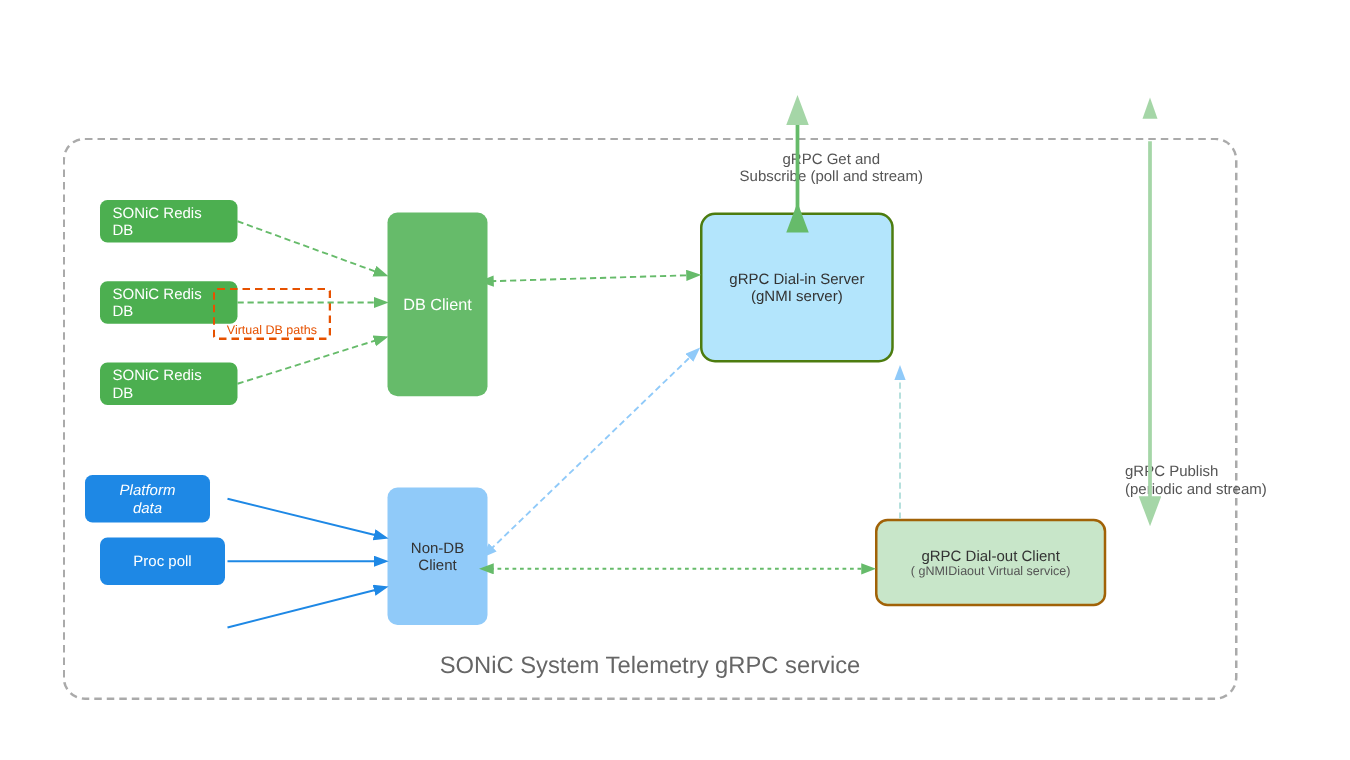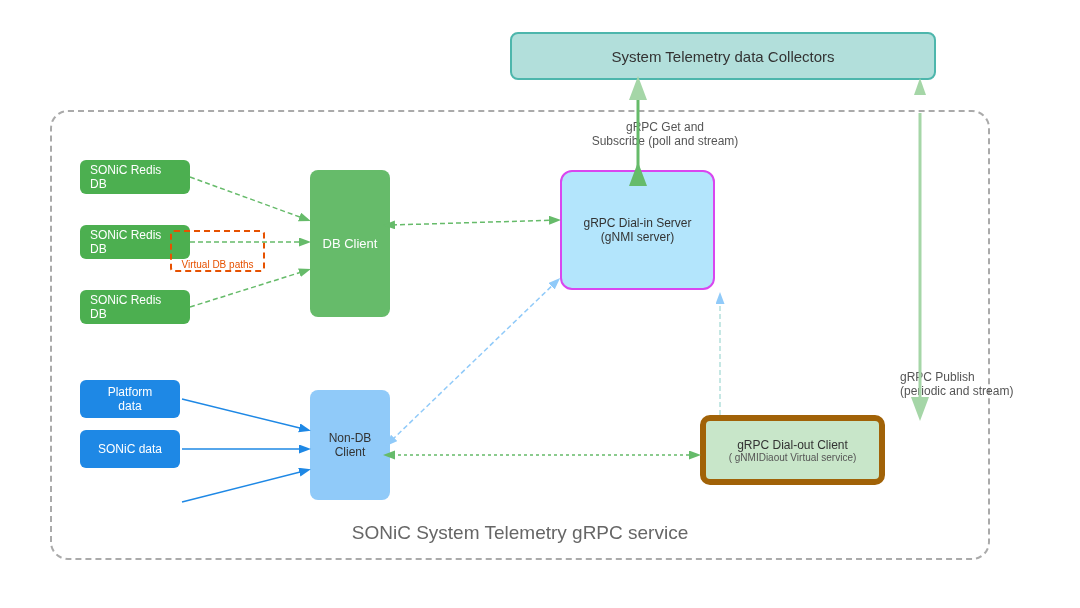--- a/index.html
+++ b/index.html
@@ -115,21 +115,21 @@
     }
 
     
     .grpc-dialin {
       position: absolute;
       top: 170px;
       left: 560px;
       width: 155px;
       height: 120px;
       background: #b3e5fc;
-      border: 2px solid #d946ef;
+      border: 2px solid #4d7c0f;
       border-radius: 12px;
       display: flex;
       align-items: center;
       justify-content: center;
       font-size: 12px;
       color: #333;
       text-align: center;
       padding: 8px;
     }
 
@@ -142,21 +142,21 @@
       font-size: 12px;
       font-weight: 500;
       display: flex;
       align-items: center;
       justify-content: center;
       padding: 5px 10px;
       width: 100px;
       height: 38px;
       text-align: center;
     }
-    .platform-data { top: 380px; left: 80px; }
+    .platform-data { top: 380px; left: 68px; font-style: italic; }
     .proc-data { top: 430px; left: 80px; }
     .asic-data { top: 480px; left: 80px; height: 44px; }
 
     
     .nondb-client {
       position: absolute;
       top: 390px;
       left: 310px;
       width: 80px;
       height: 110px;
@@ -172,21 +172,21 @@
     }
 
     
     .grpc-dialout {
       position: absolute;
       top: 415px;
       left: 700px;
       width: 185px;
       height: 70px;
       background: #c8e6c9;
-      border: 6px solid #a16207;
+      border: 2px solid #a16207;
       border-radius: 10px;
       display: flex;
       flex-direction: column;
       align-items: center;
       justify-content: center;
       font-size: 12px;
       color: #333;
       text-align: center;
     }
 
@@ -205,23 +205,20 @@
       width: 1080px;
       height: 608px;
       pointer-events: none;
     }
   </style>
 </head>
 <body>
 
 <div class="diagram-container">
 
-  <div class="collectors-box">
-    <span>System Telemetry data Collectors</span>
-  </div>
 
   <div class="main-border">
     <span class="sonic-label">SONiC System Telemetry gRPC service</span>
   </div>
 
   <div class="redis-db redis1">
     <span>SONiC Redis DB</span>
   </div>
   <div class="redis-db redis2">
     <span>SONiC Redis DB</span>
@@ -239,21 +236,21 @@
   </div>
 
   <div class="grpc-dialin">
     <span>gRPC Dial-in Server<br>(gNMI server)</span>
   </div>
 
   <div class="data-source platform-data">
     <span>Platform<br>data</span>
   </div>
   <div class="data-source proc-data">
-    <span>SONiC data</span>
+    <span>Proc poll</span>
   </div>
 
   <div class="nondb-client">
     <span>Non-DB<br>Client</span>
   </div>
 
   <div class="grpc-dialout">
     <span style="font-weight:500;">gRPC Dial-out Client</span>
     <span style="font-size:10px; color:#555;">( gNMIDiaout Virtual service)</span>
   </div>

